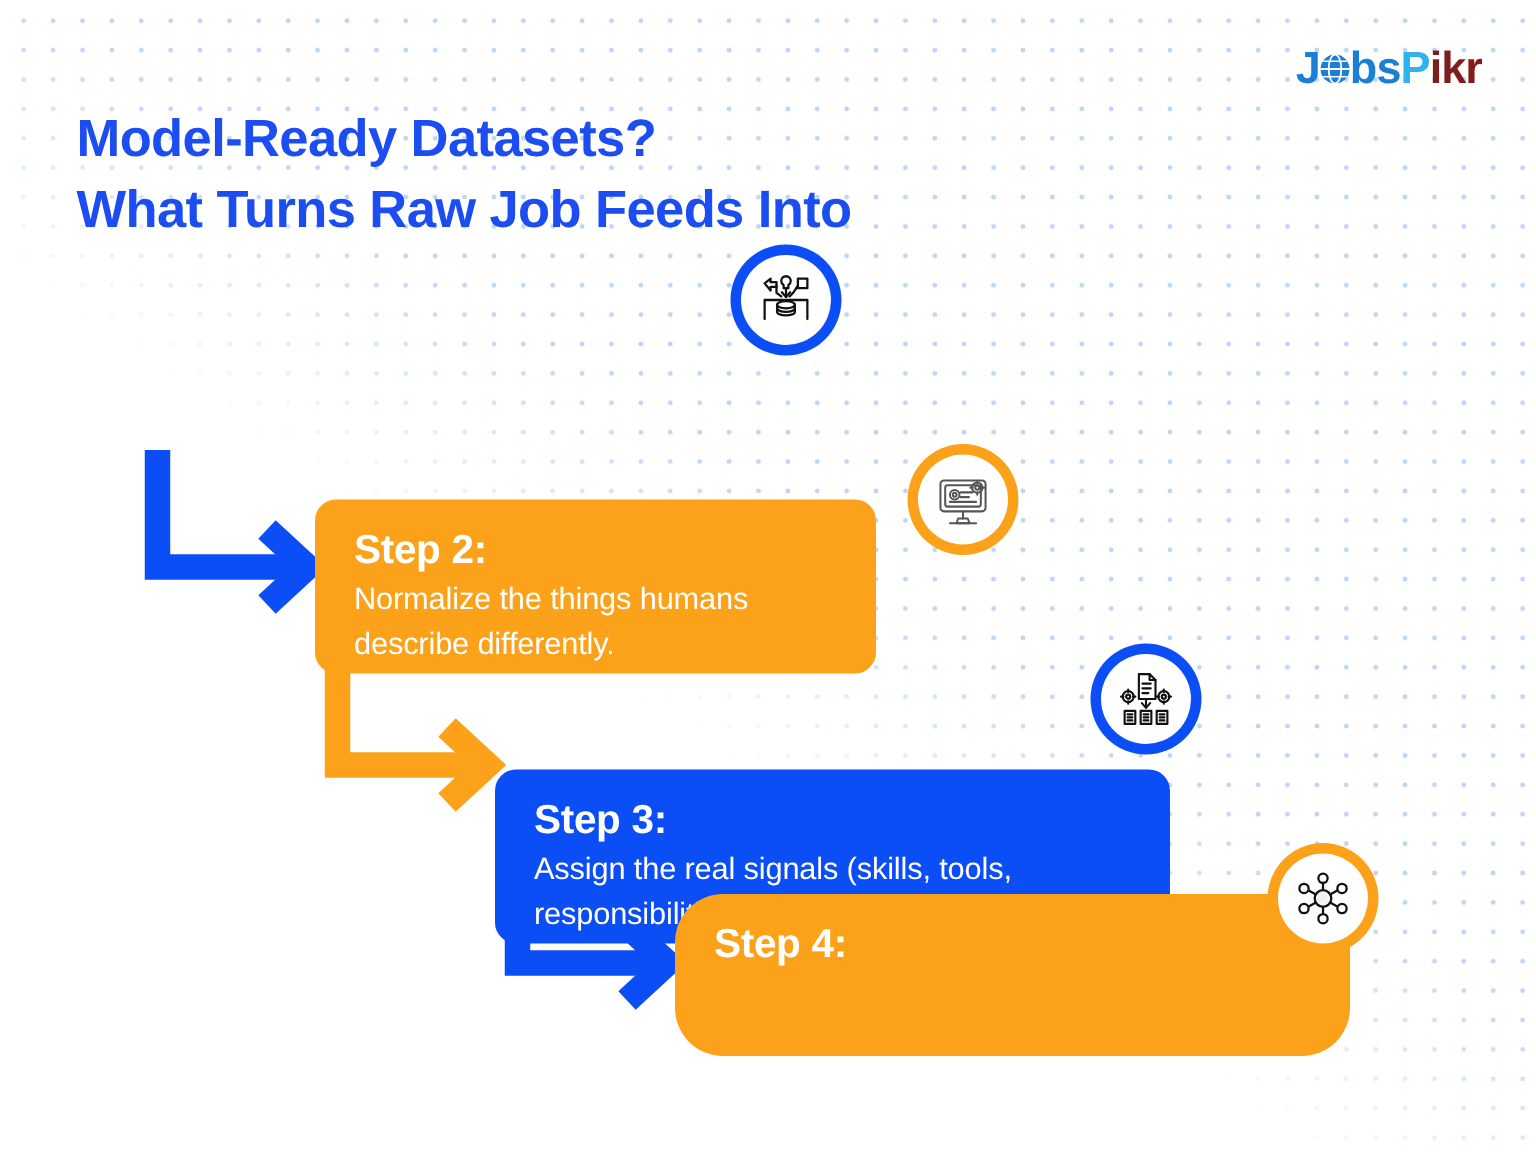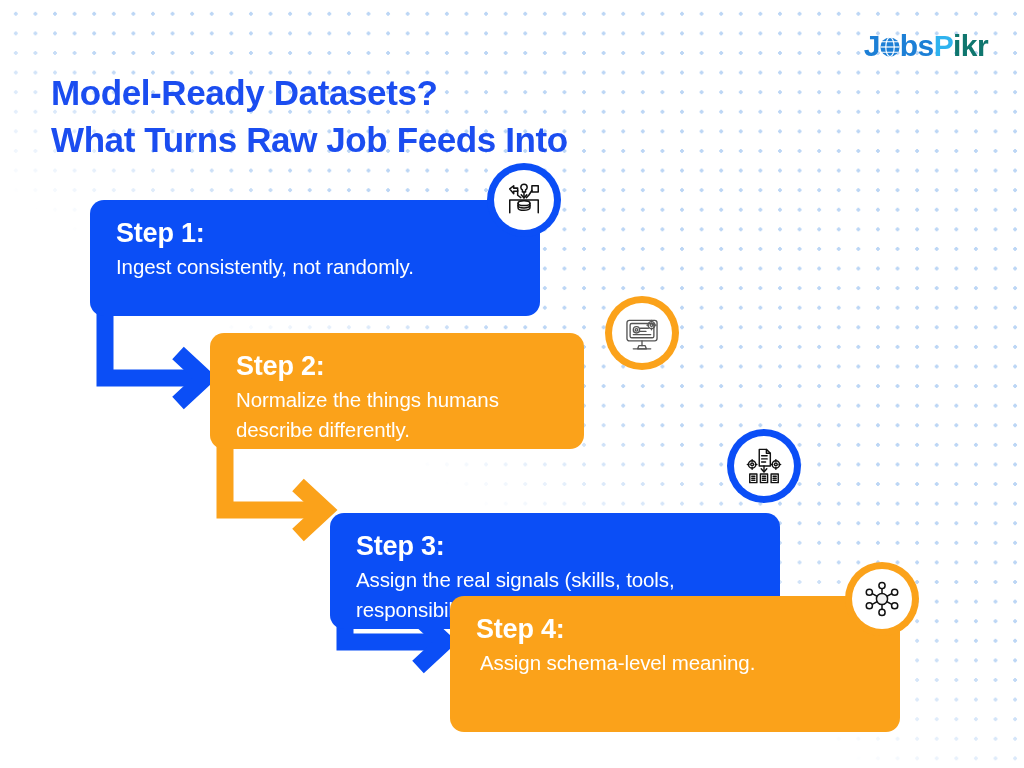--- a/index.html
+++ b/index.html
@@ -54,21 +54,21 @@
     display: flex;
     align-items: center;
     font-size: 30px;
     font-weight: 700;
     letter-spacing: -0.6px;
     line-height: 1;
   }
   #brand-logo .seg-a { color: #1c7fd6; }
   #brand-logo .seg-b { color: #2fb3ef; }
   #brand-logo .globe { margin: 0 -1px; position: relative; top: 2px; }
-  #brand-logo .kr { color: #0f766e; }
+  #brand-logo .kr { color: #7f1d1d; }
 
   
   .connector { position: absolute; }
 
   
   .step-card {
     position: absolute;
     border-radius: 14px;
     box-sizing: border-box;
     padding: 18px 26px 20px 26px;
@@ -152,24 +152,20 @@
   <svg class="connector" style="left:212px; top:432px; width:140px; height:120px; z-index:2;" viewBox="0 0 140 120">
     <path d="M13 0 V78 H104" fill="none" stroke="#fba21a" stroke-width="17" stroke-linecap="butt" stroke-linejoin="miter"></path>
     <path d="M86 53 L113 78 L86 103" fill="none" stroke="#fba21a" stroke-width="17" stroke-linecap="butt" stroke-linejoin="miter"></path>
   </svg>
 
   <svg class="connector" style="left:332px; top:564px; width:140px; height:120px; z-index:2;" viewBox="0 0 140 120">
     <path d="M13 0 V78 H104" fill="none" stroke="#0b4ef6" stroke-width="17" stroke-linecap="butt" stroke-linejoin="miter"></path>
     <path d="M86 53 L113 78 L86 103" fill="none" stroke="#0b4ef6" stroke-width="17" stroke-linecap="butt" stroke-linejoin="miter"></path>
   </svg>
 
-  <div class="step-card blue" style="left:90px; top:200px; width:450px; height:116px;">
-    <div class="step-title">Step 1:</div>
-    <div class="step-desc">Ingest consistently, not randomly.</div>
-  </div>
 
   <div class="icon-badge blue" style="left:487px; top:163px;">
     <span class="disc">
       <svg width="38" height="38" viewBox="0 0 48 48" aria-hidden="true">
         <g fill="none" stroke="#111111" stroke-width="1.9" stroke-linejoin="round" stroke-linecap="round">
           <path d="M6 40 V24 H42 V40"></path>
           <path d="M24 4 a4 4 0 0 1 4 4 a4 4 0 0 1 -2 3.4 V14 h-4 v-2.6 A4 4 0 0 1 20 8 a4 4 0 0 1 4 -4 Z"></path>
           <path d="M24 14 V21"></path>
           <path d="M20.5 17.5 L24 21.5 L27.5 17.5"></path>
           <path d="M6 10 L11 6 L11 9 H16 V13 H11 V16 Z"></path>
@@ -234,23 +230,22 @@
           <path d="M8.5 37 h4 M8.5 39.5 h4 M8.5 42 h4"></path>
           <rect x="19.5" y="34" width="9" height="11"></rect>
           <path d="M22 37 h4 M22 39.5 h4 M22 42 h4"></path>
           <rect x="33" y="34" width="9" height="11"></rect>
           <path d="M35.5 37 h4 M35.5 39.5 h4 M35.5 42 h4"></path>
         </g>
       </svg>
     </span>
   </div>
 
-  <div class="step-card orange" style="left:450px; top:596px; width:450px; height:136px;">
+  <div class="step-card orange" style="left:450px; top:596px; width:450px; height:108px;border-radius:32px;">
     <div class="step-title">Step 4:</div>
-    <div class="step-desc" style="padding-left:4px;">Assign schema-level meaning.</div>
   </div>
 
   <div class="icon-badge orange" style="left:845px; top:562px;">
     <span class="disc">
       <svg width="38" height="38" viewBox="0 0 48 48" aria-hidden="true">
         <g fill="none" stroke="#111111" stroke-width="1.9" stroke-linejoin="round" stroke-linecap="round">
           <path d="M24 24 L24 9 M24 24 L24 39 M24 24 L10.5 16.5 M24 24 L37.5 31.5 M24 24 L10.5 31.5 M24 24 L37.5 16.5"></path>
           <circle cx="24" cy="24" r="7" fill="#f2f2f2"></circle>
           <circle cx="24" cy="7" r="3.9" fill="#ffffff"></circle>
           <circle cx="24" cy="41" r="3.9" fill="#ffffff"></circle>

